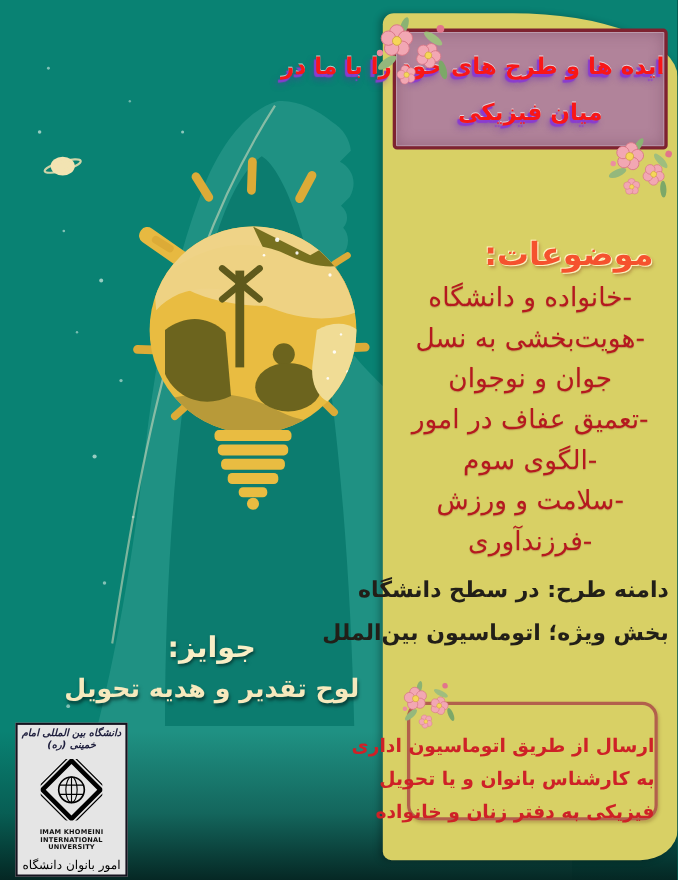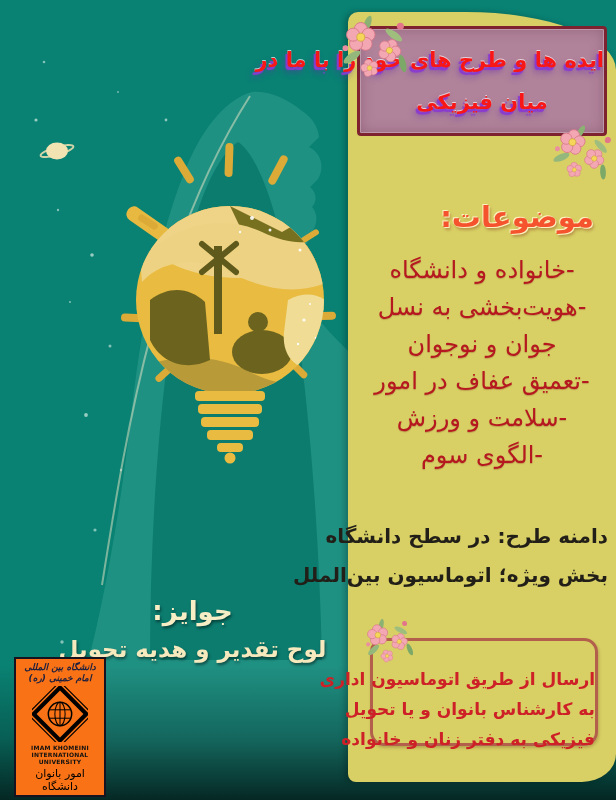--- a/index.html
+++ b/index.html
@@ -26,21 +26,21 @@
     background:#b1839a; border:3px solid #7e2230; border-radius:4px;
     box-shadow:inset 0 0 0 1px rgba(255,255,255,.28), inset 0 0 14px rgba(90,40,70,.35);
     box-sizing:border-box; text-align:center; padding-top:10px;
   }
   .banner-line{
     direction:rtl; white-space:nowrap; line-height:42px;
     font-size:21px; font-weight:bold; color:#f81717;
     text-shadow:-2px 3px 1px #8a3bd0, 0 -1px 0 rgba(255,255,255,.65), -3px 5px 6px rgba(100,40,170,.55);
   }
   .topics-heading{
-    position:absolute; top:188px; right:22px; direction:rtl; white-space:nowrap;
+    position:absolute; top:202px; right:22px; direction:rtl; white-space:nowrap;
     font-size:29px; font-weight:bold; color:#f5522e;
     text-shadow:1px 1px 0 #fdf2bf, -1px -1px 0 #fdf2bf, 2px 3px 3px rgba(120,40,20,.35);
   }
   .topics-list{
     position:absolute; top:240px; left:0; width:100%; box-sizing:border-box;
     padding:0 10px; direction:rtl; text-align:center;
   }
   .topic-item{
     font-size:24px; font-weight:normal; color:#b5191f; line-height:37px;
     text-shadow:0 1px 1px rgba(120,20,20,.25);
@@ -62,30 +62,29 @@
     font-size:17px; font-weight:bold; color:#ce2127; line-height:30px; white-space:nowrap;
   }
   
   .prizes{
     position:absolute; left:55px; top:570px; width:275px; z-index:2;
     direction:rtl; text-align:center;
   }
   .prizes-label{
     font-size:26px; font-weight:bold; color:#f8eec6; line-height:38px; white-space:nowrap;
     text-shadow:1px 2px 3px rgba(0,0,0,.5);
-    margin-top:22px;
   }
   .prizes-desc{
     font-size:23px; font-weight:bold; color:#f6e9bd; line-height:38px; white-space:nowrap;
     text-shadow:1px 2px 3px rgba(0,0,0,.5);
   }
   
   .logo{
-    position:absolute; left:14px; top:657px; width:92px; height:140px; z-index:3;
-    background:#f97316; border:2px solid #15131f; box-sizing:border-box;
+    position:absolute; left:14px; top:657px; width:102px; height:140px; z-index:3;
+    background:#e5e5e5; border:2px solid #15131f; box-sizing:border-box;
     display:flex; flex-direction:column; align-items:center; justify-content:space-between;
     padding:3px 2px 2px 2px;
   }
   .logo-callig{
     direction:rtl; font-size:9px; font-weight:bold; color:#20203e;
     line-height:11px; text-align:center; font-style:italic;
   }
   .logo-english{
     font-size:6px; font-weight:bold; color:#111; letter-spacing:.2px;
     line-height:7px; text-align:center; direction:ltr; text-transform:uppercase;
@@ -241,22 +240,23 @@
       <div class="banner-line">ایده ها و طرح های خود را با ما در</div>
       <div class="banner-line">میان فیزیکی</div>
     </div>
 
     <div class="topics-heading">موضوعات:</div>
 
     <div class="topics-list">
       <div class="topic-item">-خانواده و دانشگاه</div>
       <div class="topic-item">-هویت‌بخشی به نسل جوان و نوجوان</div>
       <div class="topic-item">-تعمیق عفاف در امور</div>
+      <div class="topic-item">-الگوی سوم</div>
       <div class="topic-item">-سلامت و ورزش</div>
-      <div class="topic-item">-الگوی سوم</div>
+      <div class="topic-item">-فرزندآوری</div>
     </div>
 
     <div class="scope">
       <div class="scope-line">دامنه طرح: در سطح دانشگاه</div>
       <div class="scope-line">بخش ویژه؛ اتوماسیون بین‌الملل</div>
     </div>
 
     <div class="submission-box">
       <div class="submission-line">ارسال از طریق اتوماسیون اداری</div>
       <div class="submission-line">به کارشناس بانوان و یا تحویل</div>

